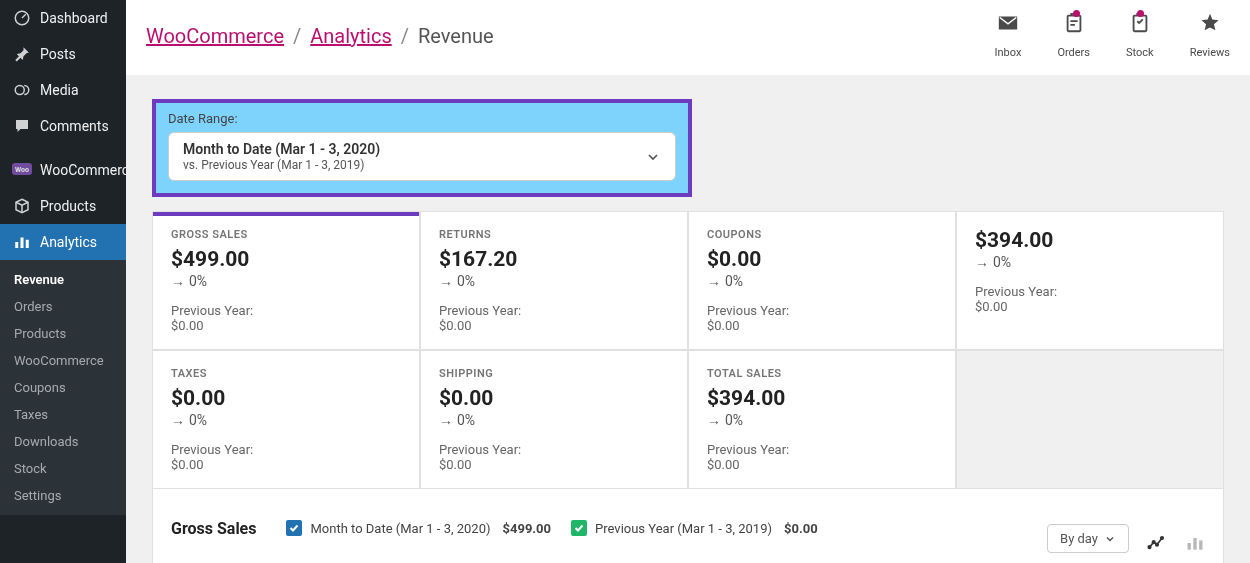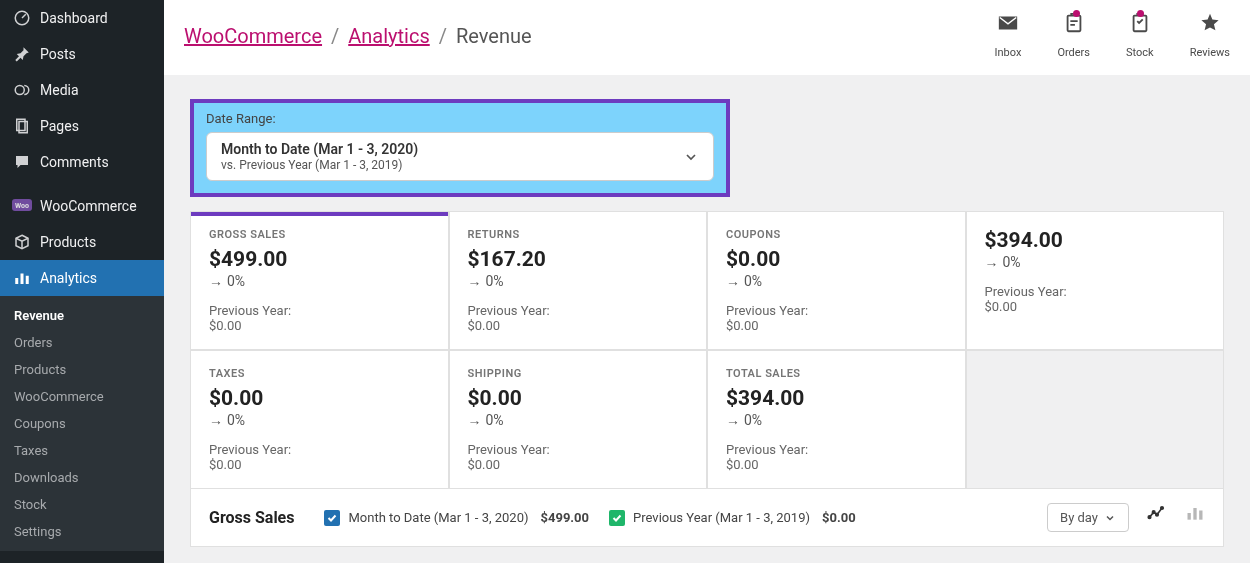--- a/index.html
+++ b/index.html
@@ -1,17 +1,17 @@
 <!DOCTYPE html>
 <html><head>
 <meta charset="utf-8">
 <style>
 * { box-sizing: border-box; margin: 0; padding: 0; }
 body { font-family: -apple-system, BlinkMacSystemFont, "Segoe UI", Roboto, sans-serif; background: #f0f0f1; width: 1250px; height: 563px; overflow: hidden; display: flex; }
-.sidebar { width: 164px; background: #1d2327; color: #f0f0f1; font-size: 14px; display: flex; flex-direction: column; }
+.sidebar { width: 126px; background: #1d2327; color: #f0f0f1; font-size: 14px; display: flex; flex-direction: column; }
 .sidebar-item { display: flex; align-items: center; padding: 8px 12px; color: #f0f0f1; cursor: pointer; gap: 8px; }
 .sidebar-item.active { background: #2271b1; color: #fff; }
 .sidebar-item .icon { width: 20px; height: 20px; display: inline-flex; align-items: center; justify-content: center; opacity: 0.85; }
 .sidebar-item.active .icon { opacity: 1; }
 .sidebar-item-label { flex: 1; }
 .submenu { background: #2c3338; padding: 6px 0; }
 .submenu-item { padding: 6px 14px; color: #a7aaad; cursor: pointer; font-size: 13px; }
 .submenu-item.active { color: #fff; font-weight: 600; }
 .active-pointer { position: relative; }
 .active-pointer::after { content: ""; position: absolute; right: -8px; top: 50%; transform: translateY(-50%); border: 8px solid transparent; border-right-color: #f0f0f1; }
@@ -39,21 +39,21 @@
 .card-delta { font-size: 14px; color: #555; display: flex; align-items: center; gap: 4px; margin-bottom: 14px; }
 .card-prev-label { font-size: 13px; color: #666; }
 .card-prev-value { font-size: 13px; color: #666; }
 .chart-header { background: #fff; border: 1px solid #e0e0e0; border-top: none; padding: 14px 18px; display: flex; align-items: center; gap: 20px; }
 .chart-title { font-size: 16px; font-weight: 700; color: #222; margin-right: 10px; }
 .legend-item { display: flex; align-items: center; gap: 8px; font-size: 13px; color: #444; }
 .legend-check { width: 16px; height: 16px; border-radius: 2px; display: inline-flex; align-items: center; justify-content: center; }
 .legend-check.primary { background: #2271b1; }
 .legend-check.secondary { background: #1fb66a; }
 .legend-val { font-weight: 700; margin-left: 4px; }
-.chart-ctrl { margin-left: auto; display: flex; align-items: flex-start; gap: 18px; }
+.chart-ctrl { margin-left: auto; display: flex; align-items: flex-end; gap: 18px; margin-top: 21px; }
 .byday { border: 1px solid #ccc; border-radius: 4px; padding: 6px 12px; font-size: 13px; color: #555; cursor: pointer; display: flex; align-items: center; gap: 6px; }
 .view-btn { cursor: pointer; opacity: 0.6; }
 .view-btn.active { opacity: 1; }
 svg { display: block; }
 </style>
 </head>
 <body>
 
 <div class="sidebar">
   <div class="sidebar-item">
@@ -74,29 +74,20 @@
     <span class="sidebar-item-label">Posts</span>
   </div>
   <div class="sidebar-item">
     <span class="icon">
         <svg width="18" height="18" viewBox="0 0 24 24" fill="none" stroke="currentColor" stroke-width="2">
           <circle cx="9" cy="12" r="6"></circle>
           <path d="M15 6a6 6 0 0 1 0 12"></path>
         </svg>
       </span>
     <span class="sidebar-item-label">Media</span>
-  </div>
-  <div class="sidebar-item">
-    <span class="icon">
-        <svg width="18" height="18" viewBox="0 0 24 24" fill="none" stroke="currentColor" stroke-width="2">
-          <rect x="5" y="3" width="11" height="15"></rect>
-          <rect x="8" y="6" width="11" height="15"></rect>
-        </svg>
-      </span>
-    <span class="sidebar-item-label">Pages</span>
   </div>
   <div class="sidebar-item">
     <span class="icon">
         <svg width="18" height="18" viewBox="0 0 24 24" fill="currentColor">
           <path d="M4 4h16v12H10l-4 4v-4H4z"></path>
         </svg>
       </span>
     <span class="sidebar-item-label">Comments</span>
   </div>
   <div style="height:8px"></div>

